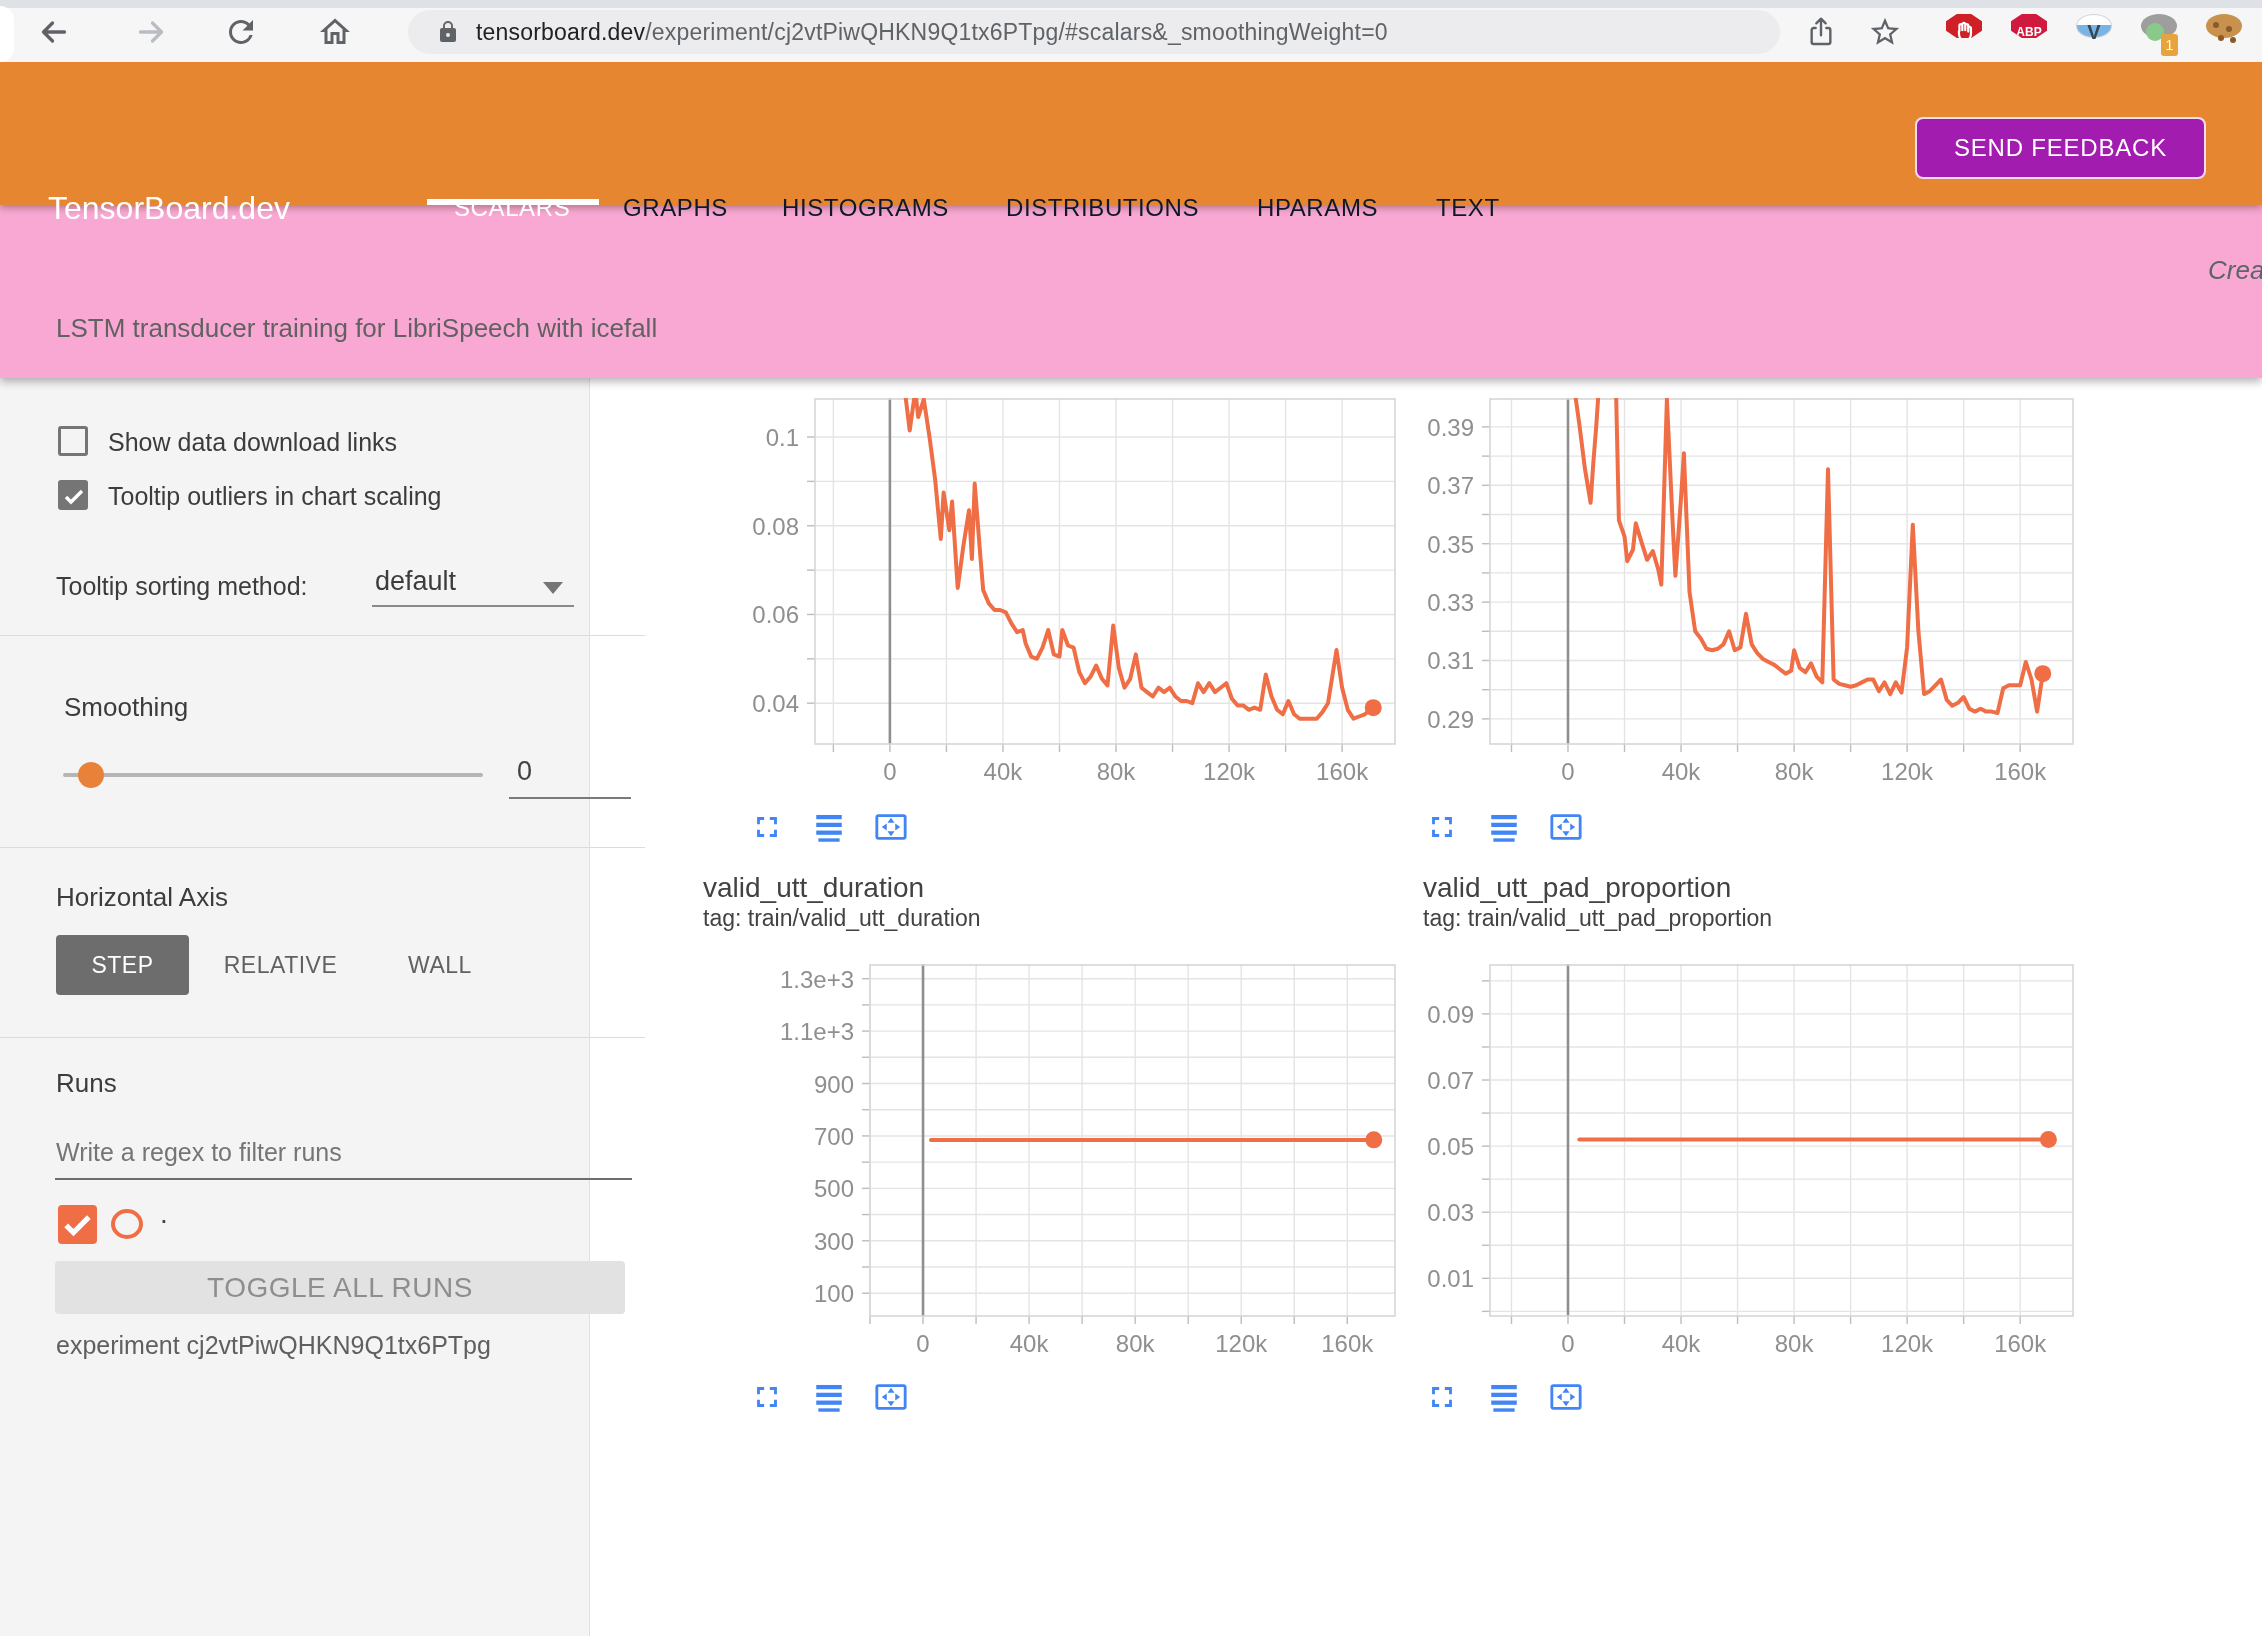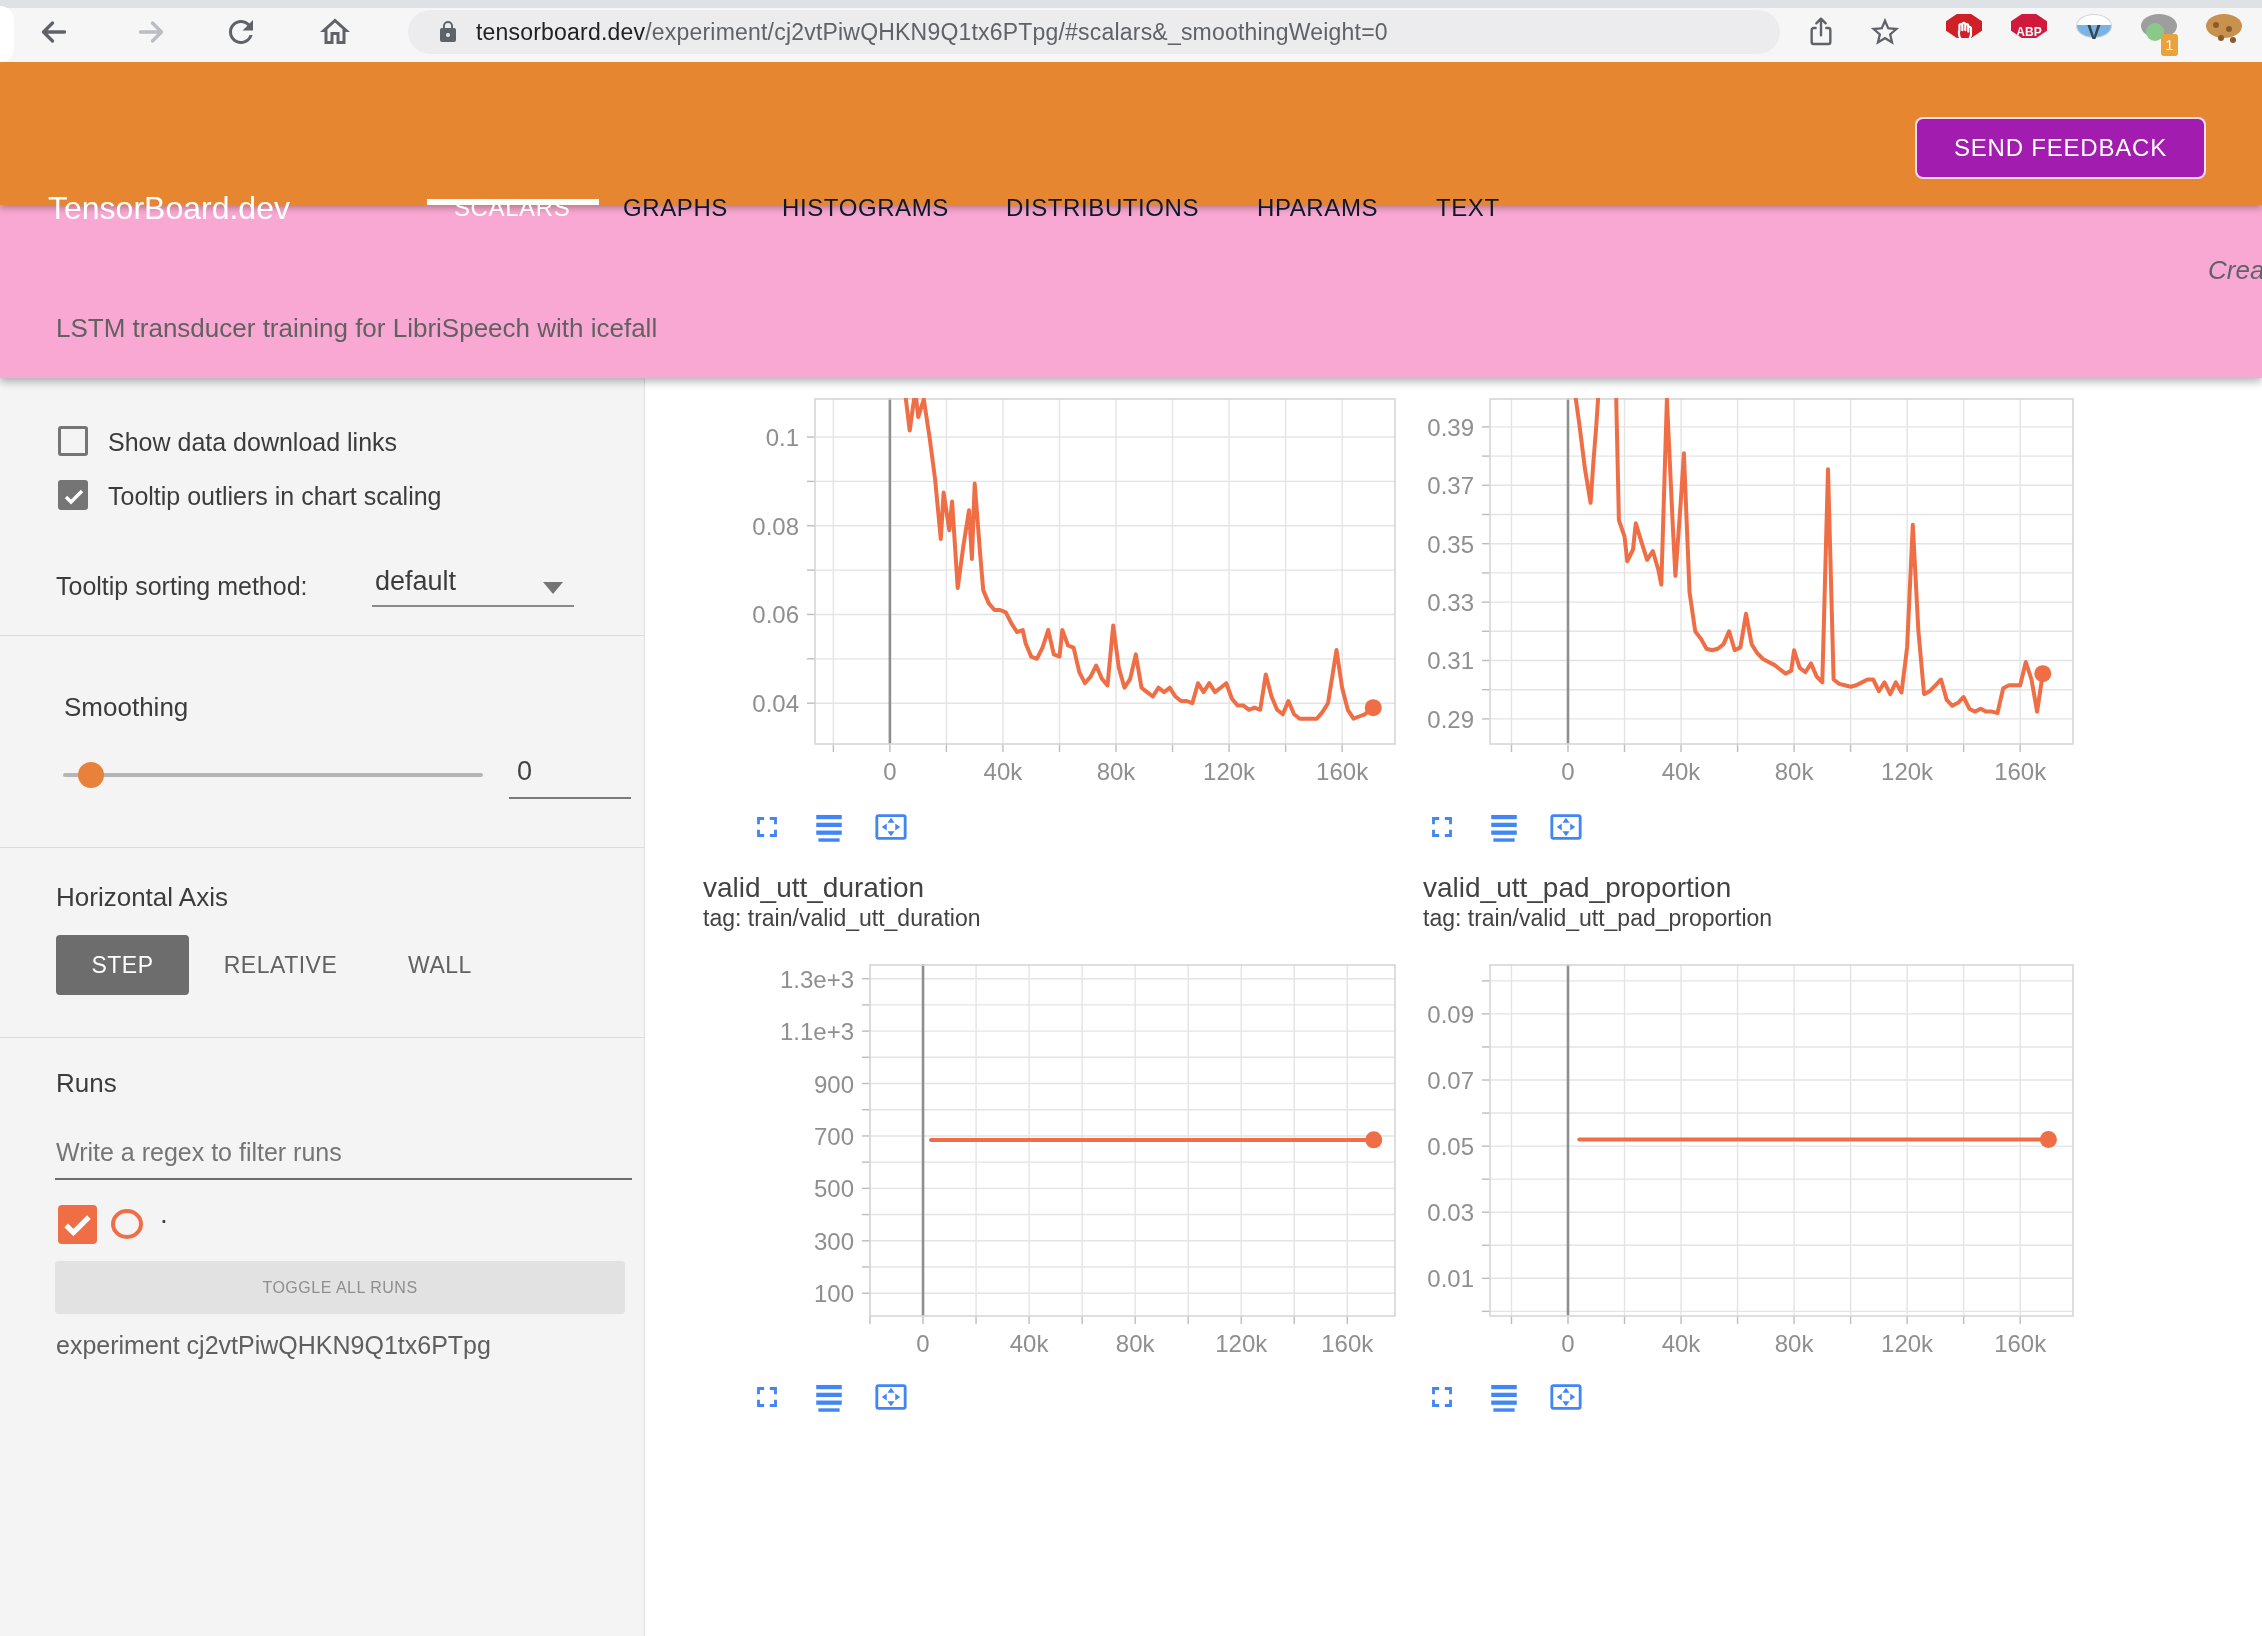--- a/index.html
+++ b/index.html
@@ -34,32 +34,32 @@
   #tab-underline { position:absolute; left:427px; top:137px; width:172px; height:6px; background:#fff; }
   #feedback-btn { position:absolute; left:1915px; top:55px; width:291px; height:62px; background:#a21caf;
                   border:2px solid rgba(255,255,255,0.85); border-radius:8px; color:#fff; font-size:24px;
                   letter-spacing:0.8px; text-align:center; line-height:58px; cursor:pointer; }
   
   #strip { position:absolute; left:0; top:205px; width:2262px; height:173px; background:#f9a8d4;
            box-shadow:0 4px 8px rgba(0,0,0,0.28); z-index:20; overflow:hidden; }
   #created { position:absolute; left:2208px; top:50px; font-size:26px; font-style:italic; color:#5f6368; white-space:nowrap; }
   #exp-title { position:absolute; left:56px; top:108px; font-size:26px; color:#616161; }
   
-  #sidebar { position:absolute; left:0; top:356px; width:645px; height:1280px; background:#f4f4f4;
+  #sidebar { position:absolute; left:0; top:356px; width:590px; height:1280px; background:#f4f4f4;
              border-right:1px solid #e0e0e0; z-index:5; }
   .divider { position:absolute; left:0; width:645px; height:0; border-top:1px solid #dcdcdc; }
   .side-label { font-size:25px; color:#3c3c3c; }
   .cb { position:absolute; width:30px; height:30px; border:3px solid #757575; border-radius:3px; background:transparent; cursor:pointer; }
   .cb.checked { background:#757575; }
   .cb svg { position:absolute; left:1px; top:2px; }
   .seg-btn { position:absolute; top:579px; height:60px; font-size:23px; letter-spacing:0.5px; color:#616161;
              text-align:center; cursor:pointer; }
   #seg-step { left:56px; width:133px; background:#6d6d6d; color:#fff; border-radius:4px; line-height:60px; }
   #toggle-runs { position:absolute; left:55px; top:905px; width:570px; height:53px; background:#e2e2e2; border-radius:4px;
-                 color:#8e8e8e; font-size:16px; letter-spacing:0.5px; text-align:center; line-height:53px; cursor:pointer; }
+                 color:#8e8e8e; font-size:28px; letter-spacing:0.5px; text-align:center; line-height:53px; cursor:pointer; }
   .run-cb { position:absolute; left:58px; top:849px; width:39px; height:39px; border-radius:4px; cursor:pointer; }
   .run-circle { position:absolute; left:111px; top:853px; width:32px; height:30px; border-radius:50%; background:transparent; cursor:pointer; }
   
   #main { position:absolute; left:646px; top:356px; width:1616px; height:1280px; background:#fff; z-index:1; }
   .chart-title { position:absolute; font-size:28px; color:#424242; z-index:2; }
   .chart-tag { position:absolute; font-size:23px; color:#424242; z-index:2; white-space:nowrap; }
   .chart-frag { position:absolute; font-size:23px; color:#424242; z-index:2; white-space:nowrap; }
   .chart-box { position:absolute; }
   .icon-row { position:absolute; display:flex; gap:28px; }
   .icon-row svg { cursor:pointer; }

